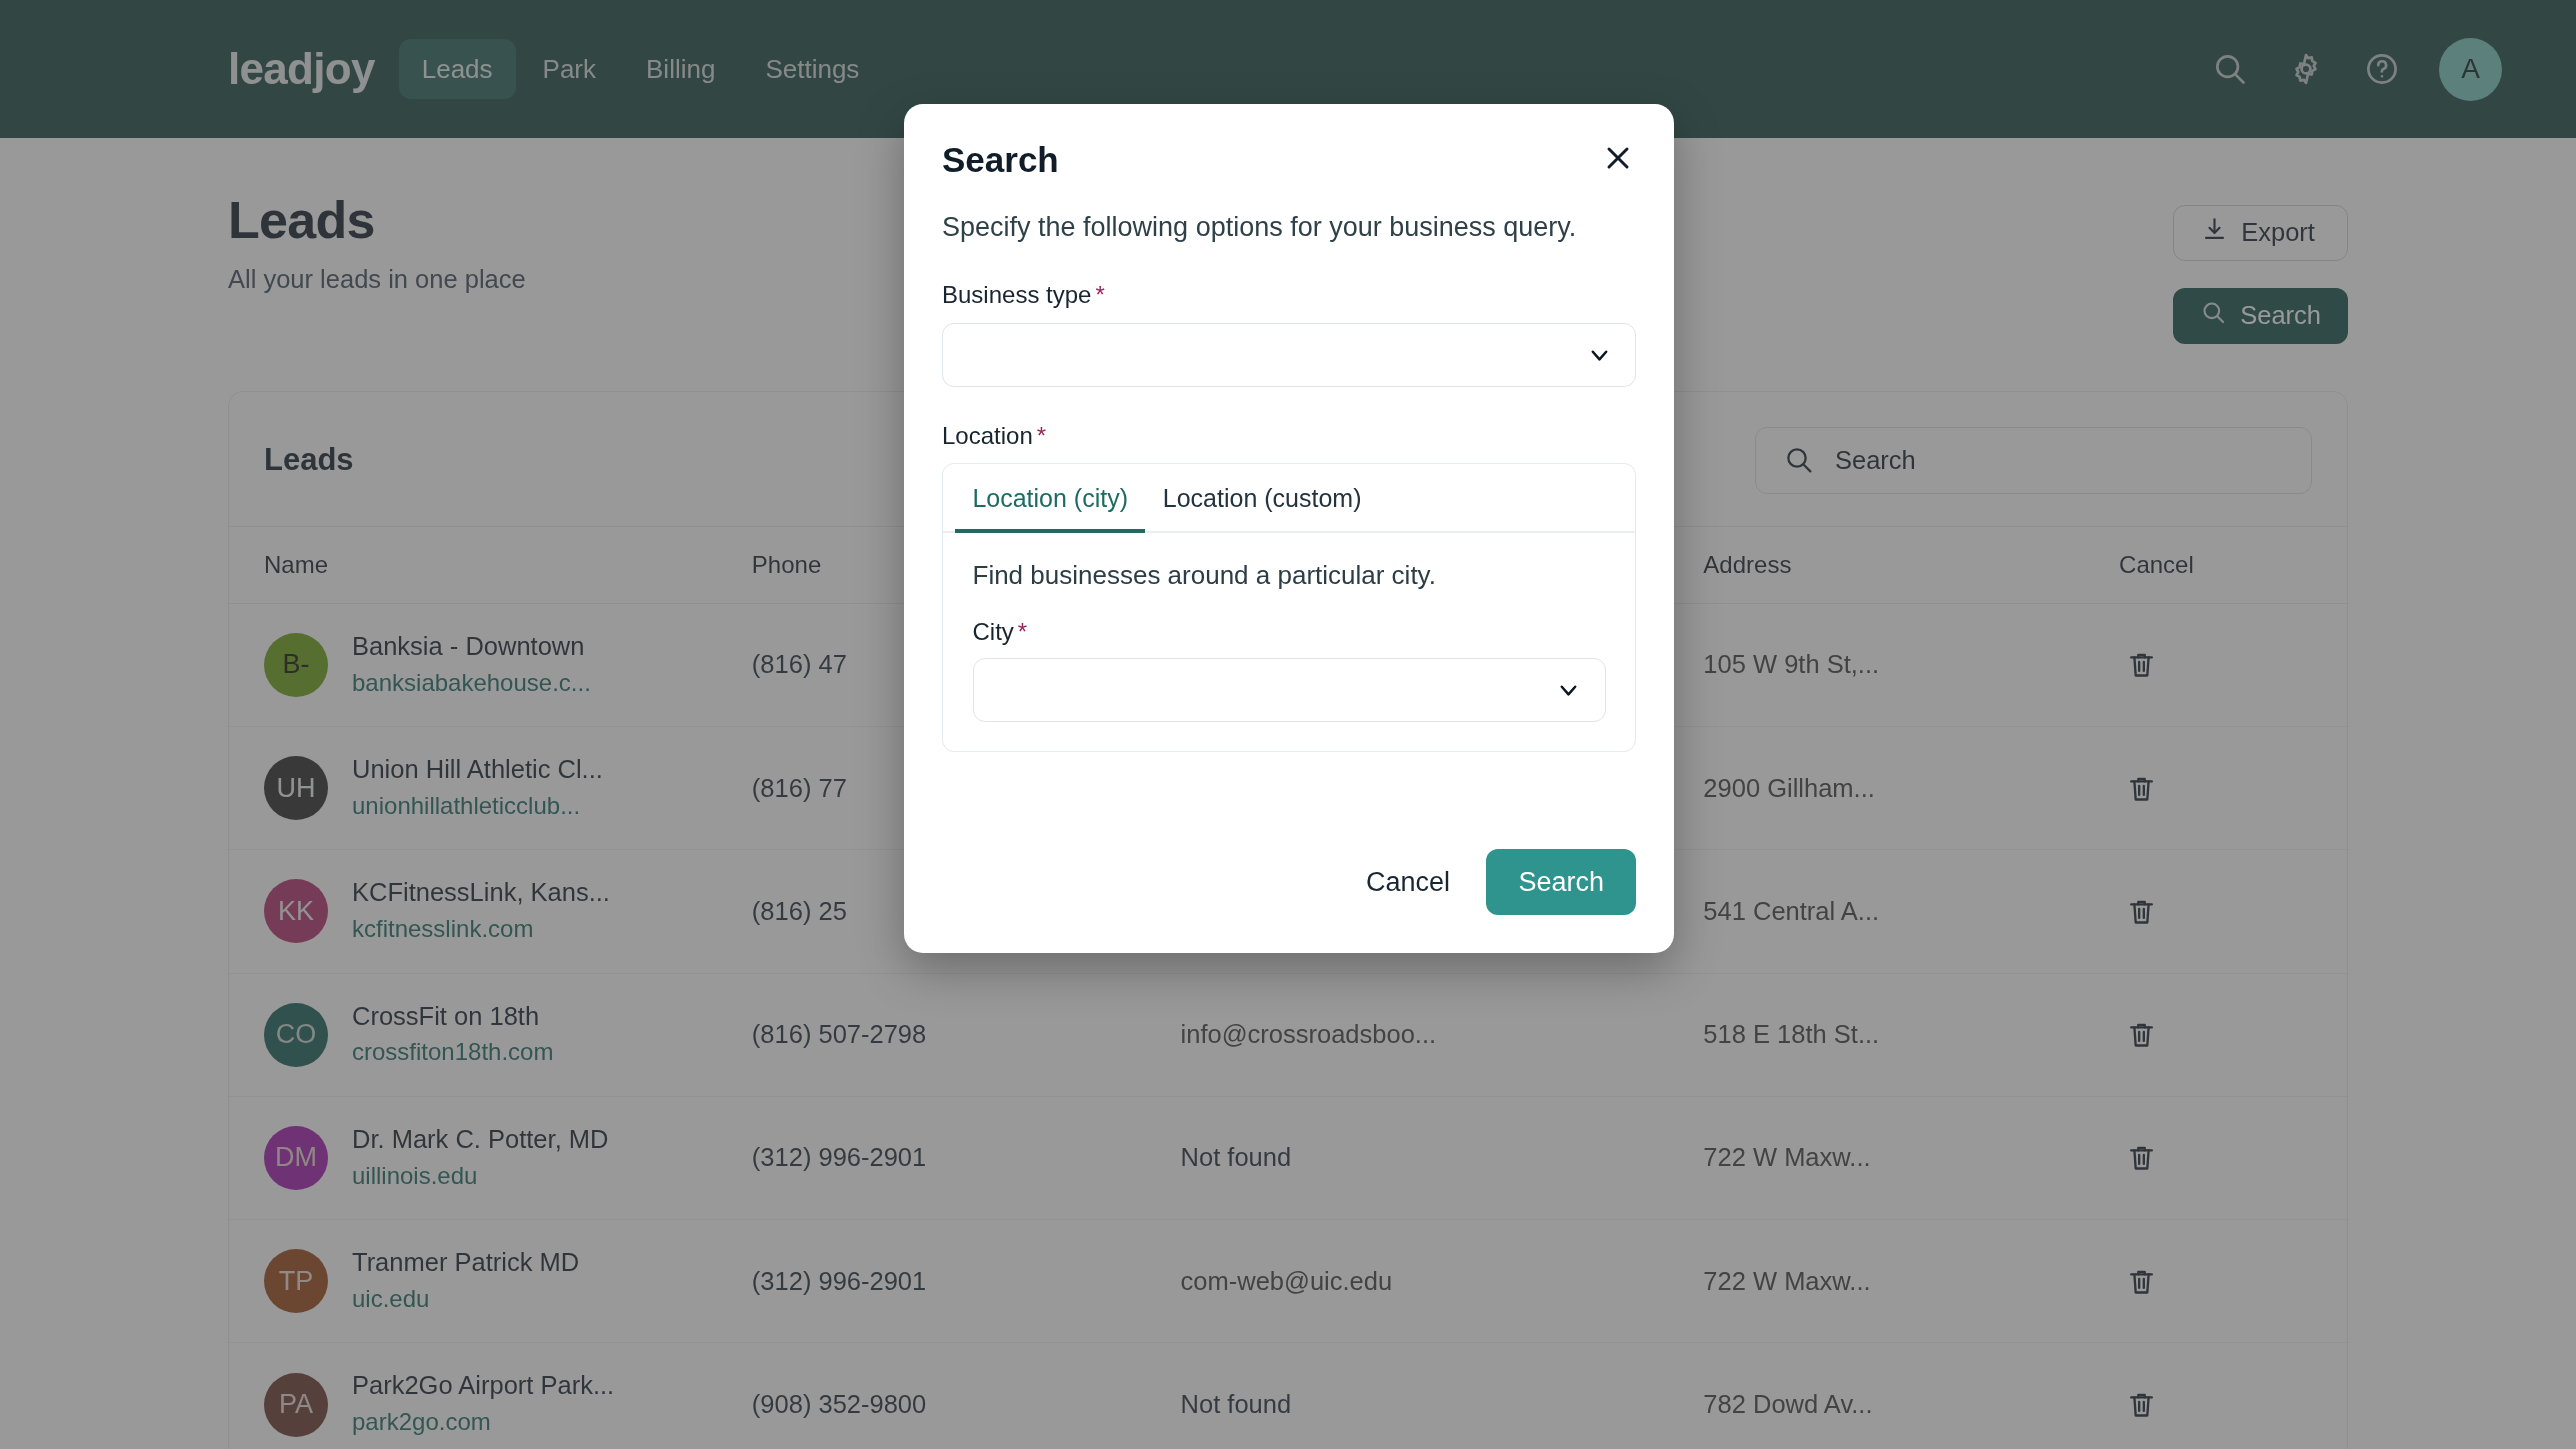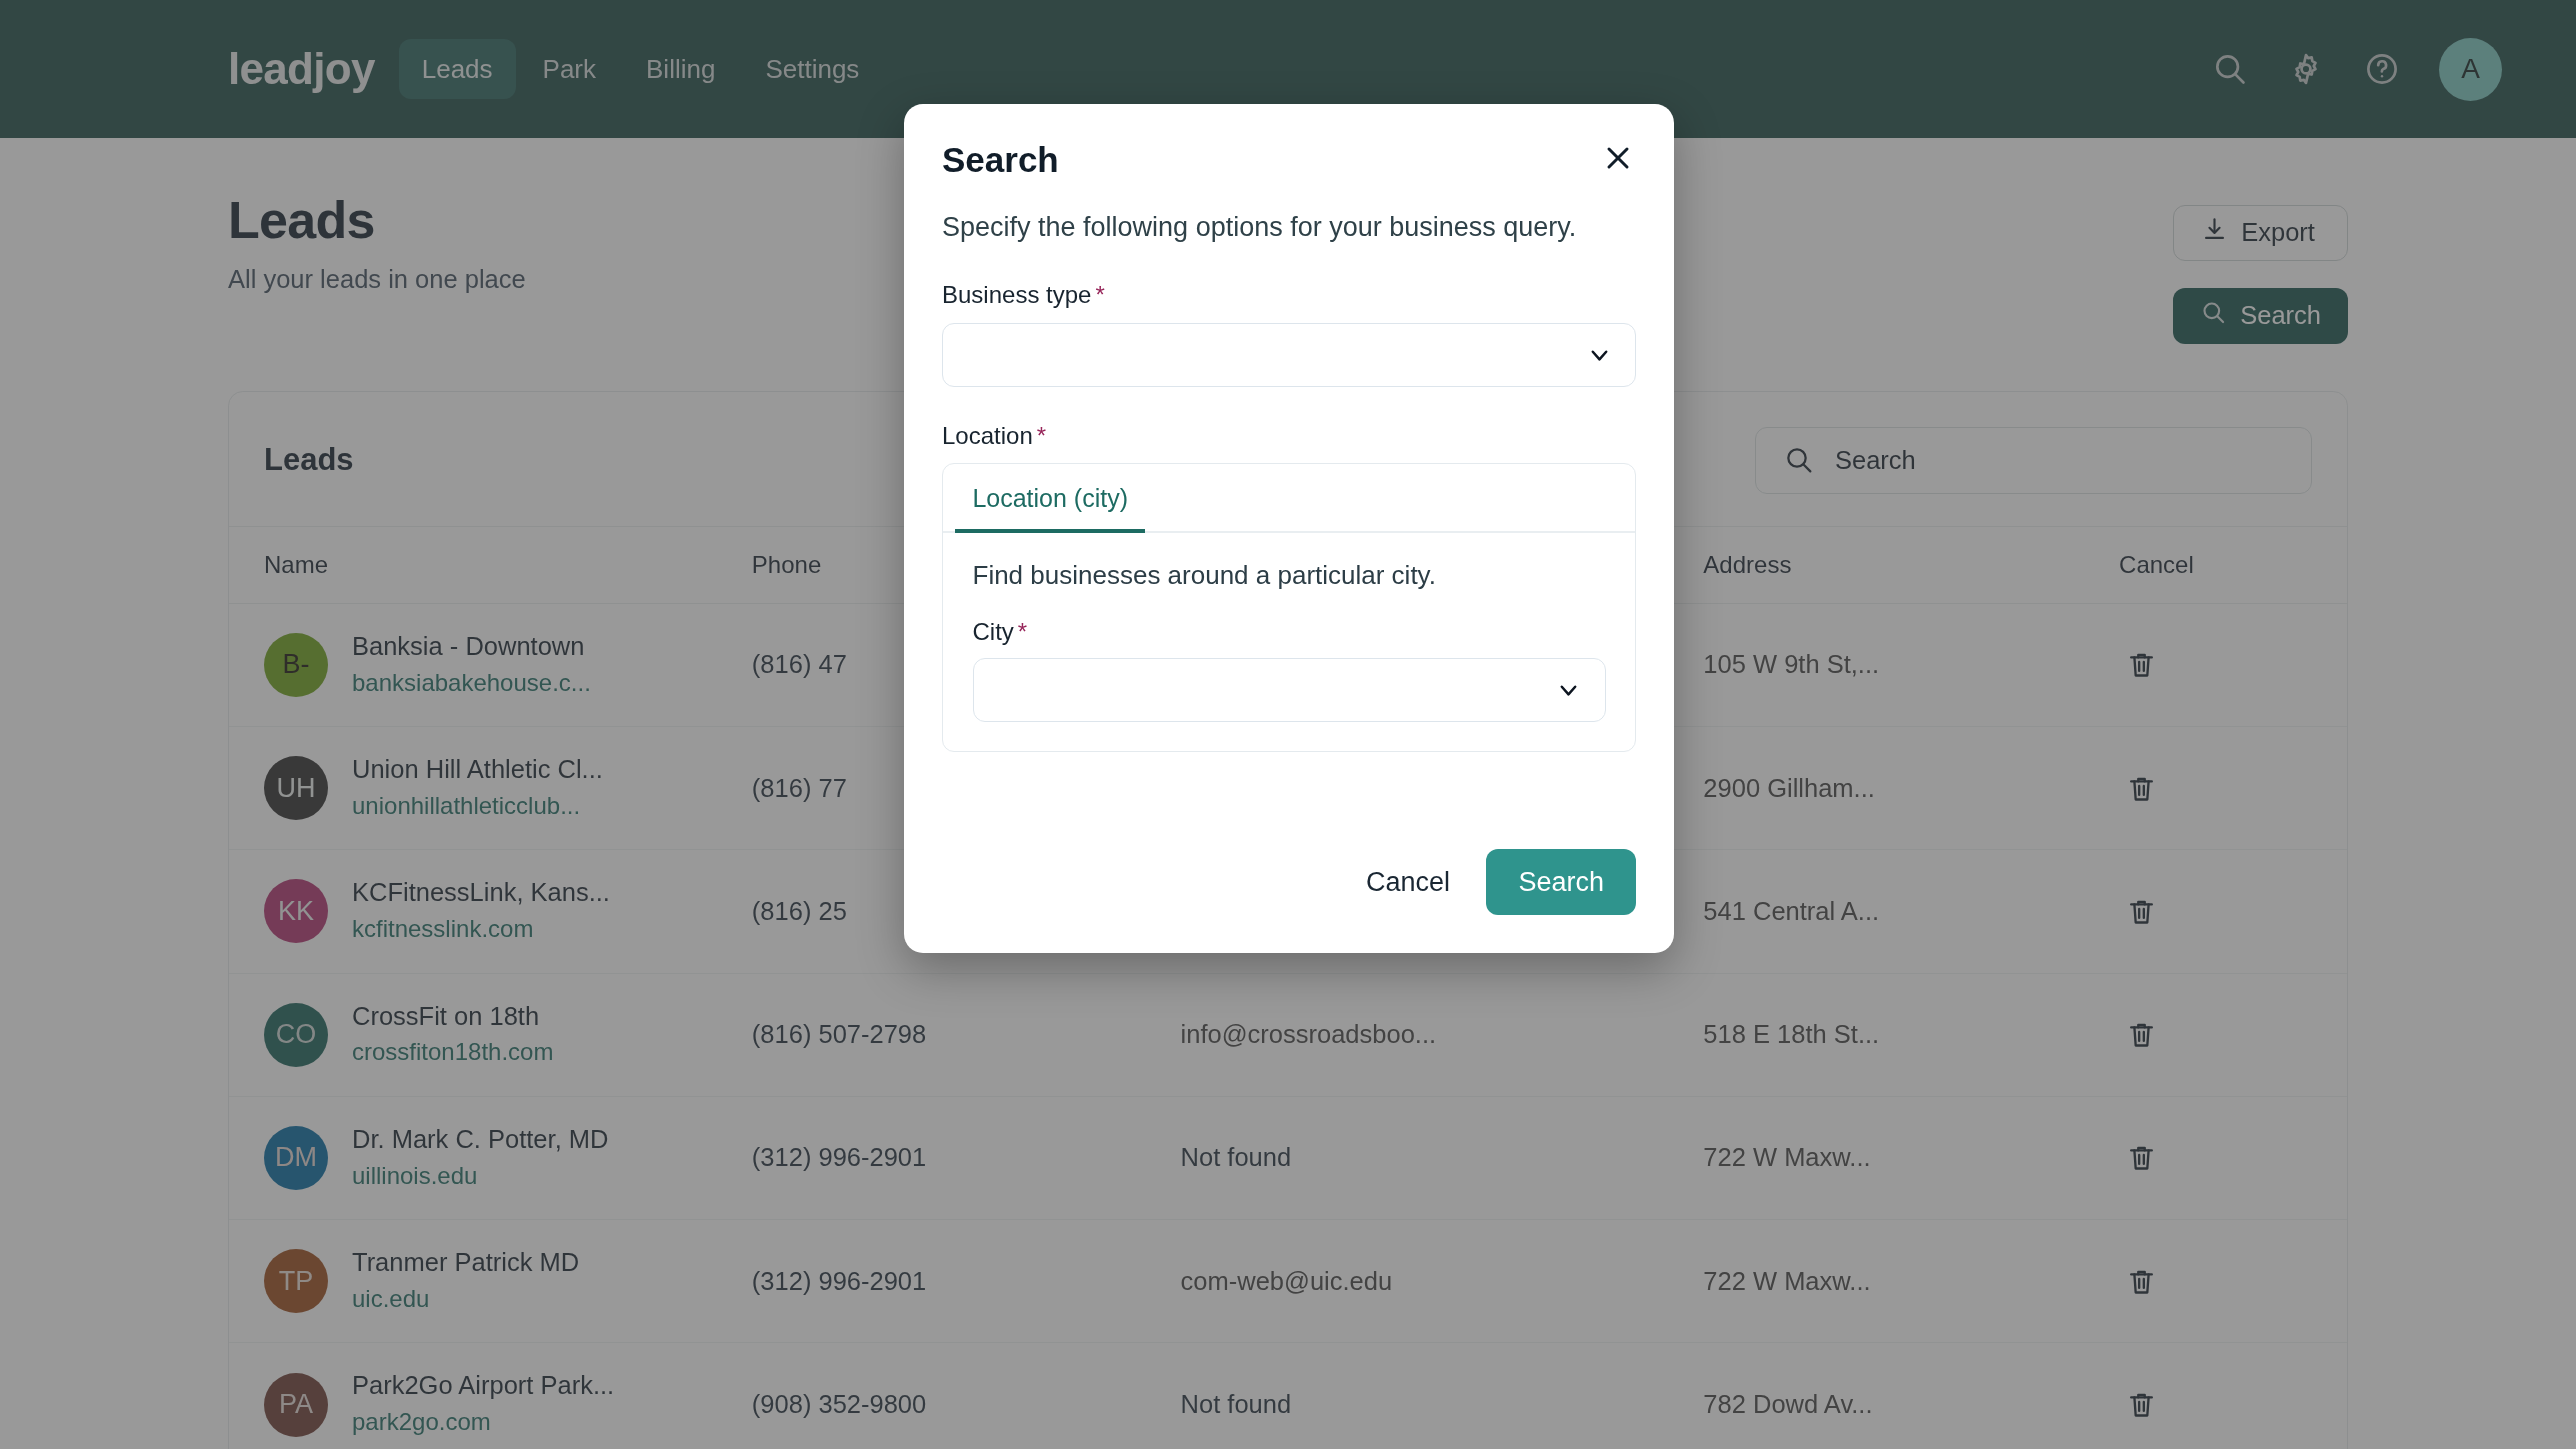--- a/index.html
+++ b/index.html
@@ -409,21 +409,21 @@
                     <path d="M4 6.5h16"></path>
                     <path d="M9.5 6.5V4.5h5v2"></path>
                     <path d="M6.5 6.5l1 14h9l1-14"></path>
                     <path d="M10.2 10v7M13.8 10v7"></path>
                   </svg></span>
               </td>
             </tr>
             <tr>
               <td class="c-name">
                 <div class="namecell">
-                  <div class="avatar" style="background:#0369a1;color:#e6d8d3">DM</div>
+                  <div class="avatar" style="background:#a21caf;color:#e6d8d3">DM</div>
                   <div>
                     <div class="nm">Dr. Mark C. Potter, MD</div>
                     <div class="web">uillinois.edu</div>
                   </div>
                 </div>
               </td>
               <td>(312) 996-2901</td>
               <td><span class="muted">Not found</span></td>
               <td><span class="link">722 W Maxw...</span></td>
               <td>
@@ -512,20 +512,21 @@
         </span>
       </div>
 
       <div class="field-label">
         <span>Location</span><span class="req">*</span>
       </div>
 
       <div class="tabs-panel">
         <div class="tabs-row">
           <button class="tab active">Location (city)</button>
+          <button class="tab">Location (custom)</button>
         </div>
         <div class="tab-content">
           <div class="tab-desc">Find businesses around a particular city.</div>
           <div class="city-label">
             <span>City</span><span class="req">*</span>
           </div>
           <div class="city-select">
             <div class="city-box"></div>
             <span class="chev">
               <svg viewBox="0 0 24 20" fill="none" stroke="#0d1520" stroke-width="2.6" stroke-linecap="round" stroke-linejoin="round">

